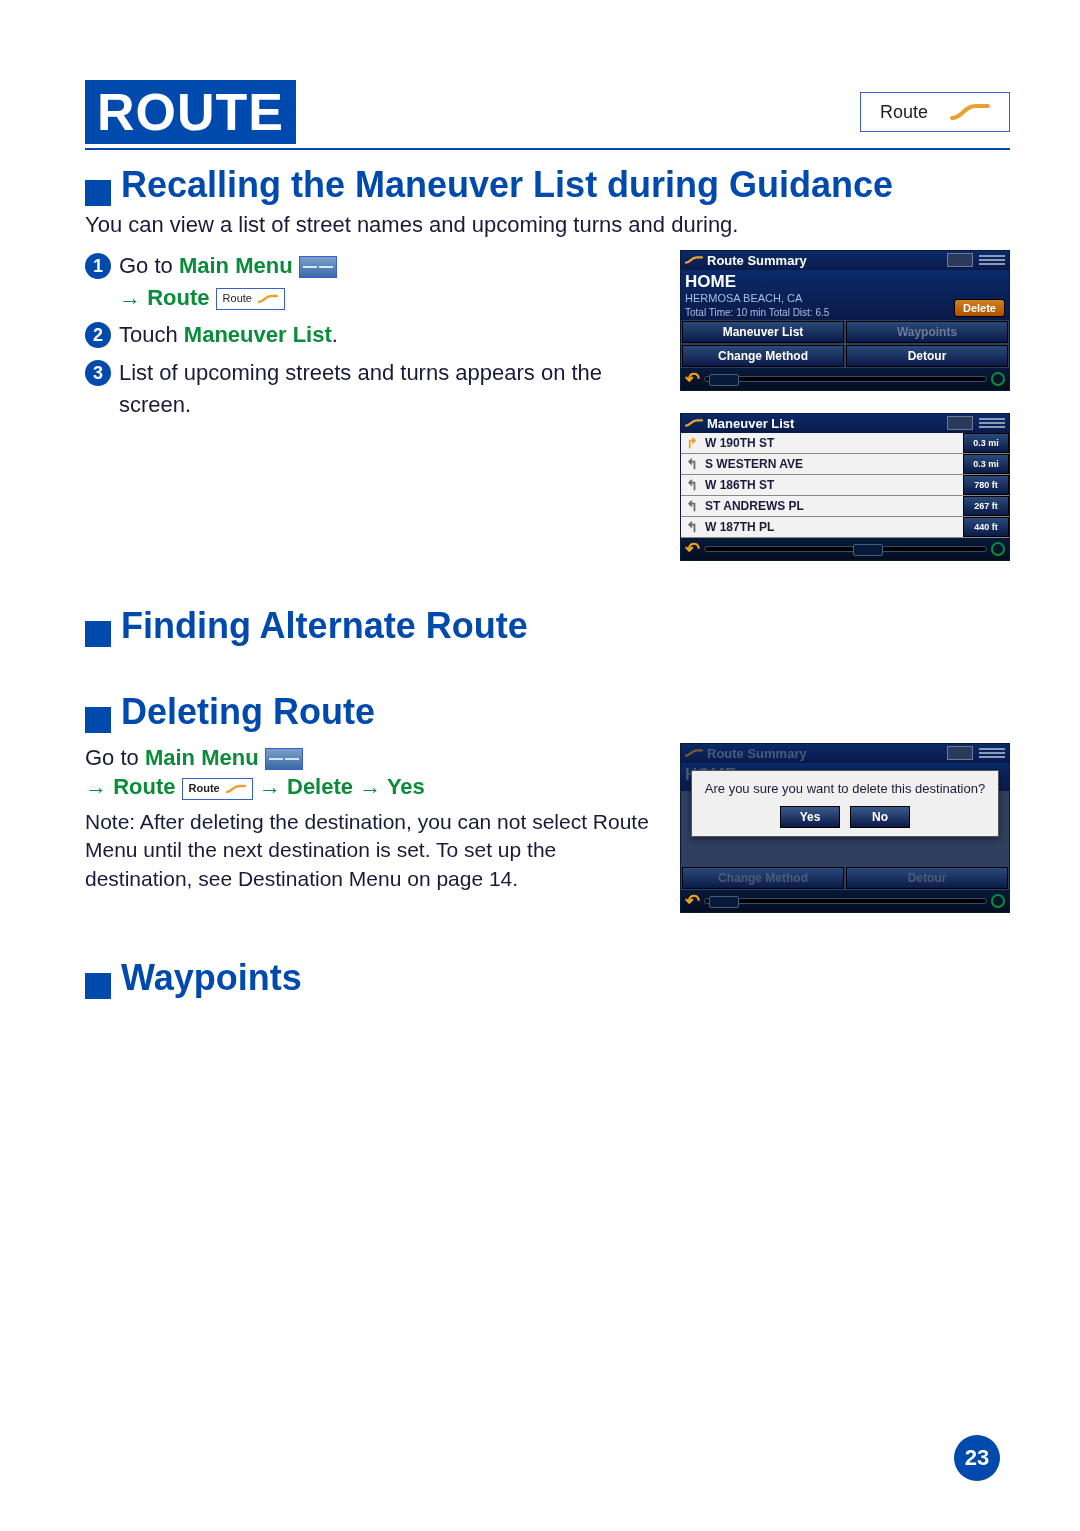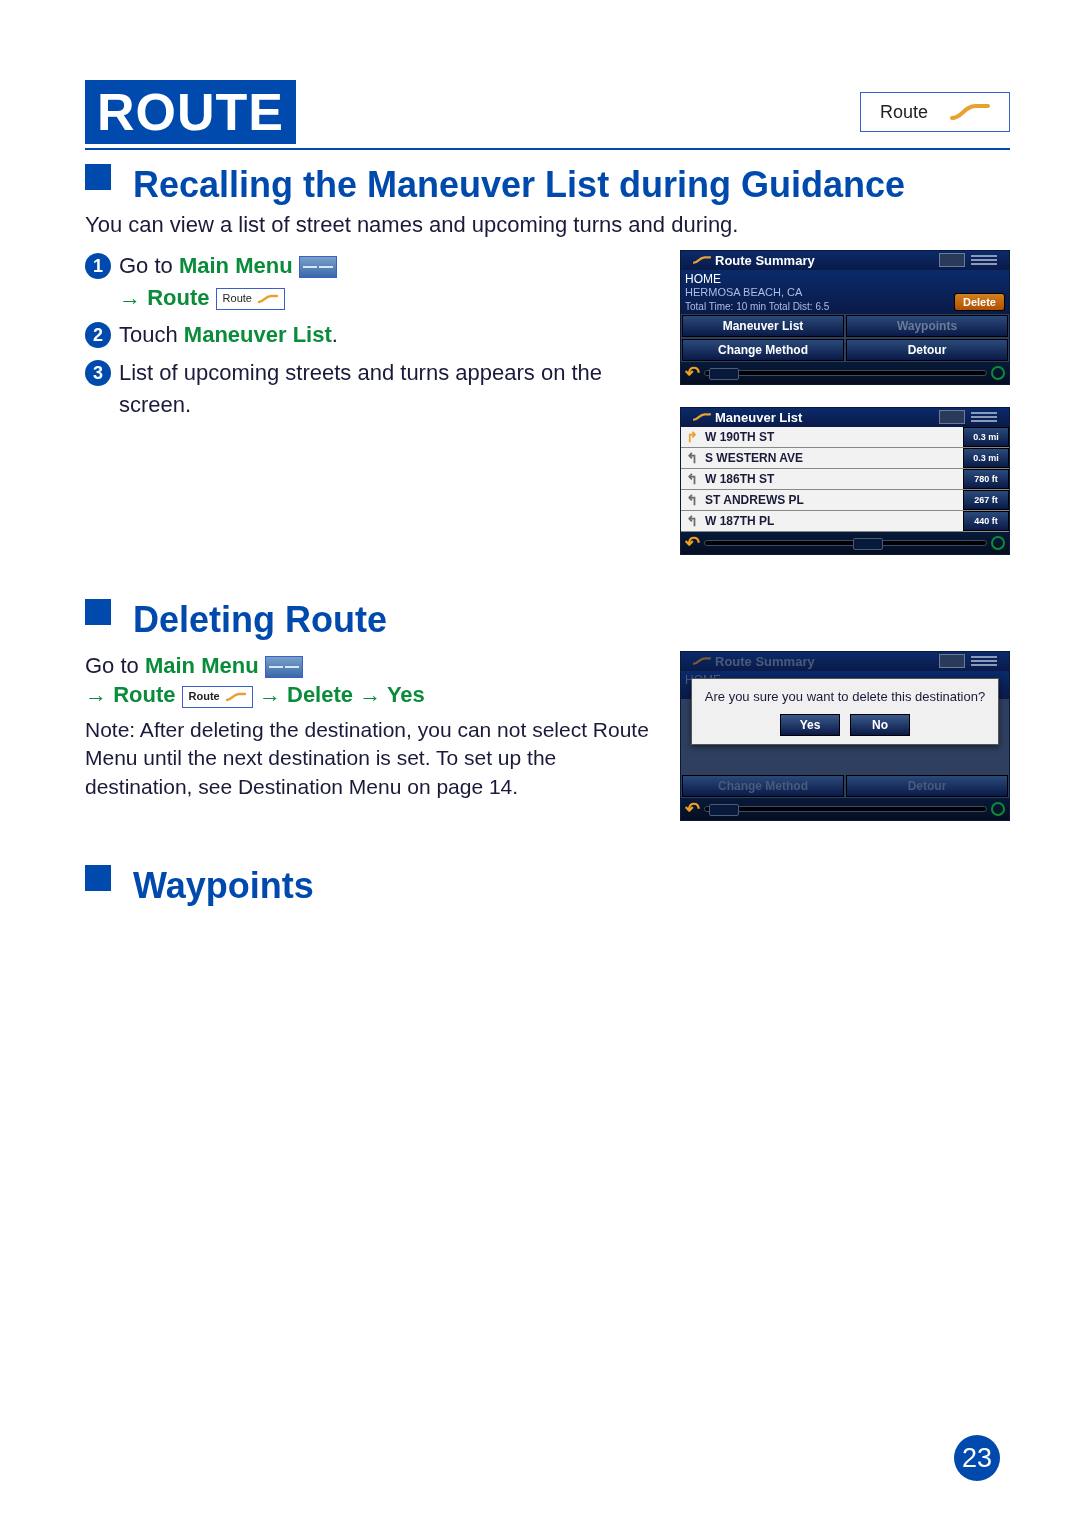--- a/index.html
+++ b/index.html
@@ -38,21 +38,21 @@
   .rule { height:2px; background:#004aad; margin-bottom:10px; }
 
   .section { margin-top:14px; }
   .section + .section { margin-top:44px; }
 
   .h2 {
     color:#004aad;
     font-family: Arial Narrow, Arial, sans-serif;
     font-weight:bold;
     font-size:36px;
-    display:flex; align-items:flex-start; gap:22px;
+    display:flex; align-items:flex-end; gap:10px;
     margin-bottom:4px;
   }
   .h2 .sq { width:26px; height:26px; background:#004aad; display:inline-block; }
 
   .body-text { font-size:22px; line-height:1.35; color:#1a1a3a; }
   .small-text { font-size:21px; line-height:1.35; color:#1a1a3a; }
 
   .cols {
     display:flex; gap:20px;
     align-items:flex-start;
@@ -89,29 +89,29 @@
 
   
   .device {
     width:330px; background:#2e3f5f; border:1px solid #0a1a3a;
     font-family: Arial, sans-serif; color:#fff;
   }
   .titlebar {
     background:linear-gradient(#0b2a6a,#0a1a48);
     font-size:13px; font-weight:bold; color:#fff;
     display:flex; align-items:center; justify-content:space-between;
-    padding:2px 12px;
+    padding:2px 4px;
   }
   .titlebar .swish-mini svg { display:block; }
   .titlebar .ticons { display:flex; gap:6px; align-items:center;}
   .titlebar .ticons .rect { width:26px; height:14px; border:1px solid #6b7a98; background:#2a3a5a;}
   .titlebar .ticons .lines { width:26px; height:14px; display:flex; flex-direction:column; gap:2px; justify-content:center;}
   .titlebar .ticons .lines span { height:2px; background:#8a9ab8;}
   .infoarea { background:linear-gradient(#0a2a6a,#0a1a48); padding:2px 4px; position:relative;}
-  .info1 { font-size:12px; font-weight:normal; }
+  .info1 { font-size:17px; font-weight:bold; }
   .info2 { font-size:11px; color:#aabde8; }
   .info3 { font-size:10px; color:#aabde8; margin-top:3px;}
   .deletebtn {
     background:linear-gradient(#d08020,#b05000);
     color:#fff; font-size:11px; font-weight:bold;
     border:1px solid #000; border-radius:3px;
     padding:2px 8px;
     position:absolute; right:4px; bottom:3px;
   }
   .btnrow { display:flex;}
@@ -166,21 +166,21 @@
     width:60px; padding:3px 0;
   }
   .device.rel { position:relative; height:170px;}
   .device.rel .infoarea { height:28px;}
   .device.rel .slider-row { position:absolute; bottom:0; left:0; right:0;}
   .device.rel .dim-row { position:absolute; bottom:22px; left:0; right:0;}
 
   .page-num {
     position:absolute; right:80px; bottom:50px;
     width:46px; height:46px; border-radius:50%;
-    background:#004aad; color:#fff; font-weight:normal; font-size:27px;
+    background:#004aad; color:#fff; font-weight:bold; font-size:22px;
     display:flex; align-items:center; justify-content:center;
   }
 </style>
 </head>
 <body>
 
 <div class="header-bar">
   <div class="header-route">ROUTE</div>
   <div class="route-tab">
     <span>Route</span>
@@ -348,20 +348,24 @@
               <div class="slider-thumb"></div>
             </div>
           <span class="vol-icon"></span>
         </div>
       </div>
     </div>
   </div>
 </div>
 
 <div class="section">
+  <div class="h2">
+    <span class="sq"></span>
+    <span>Finding Alternate Route</span>
+  </div>
 </div>
 
 <div class="section">
   <div class="h2">
     <span class="sq"></span>
     <span>Deleting Route</span>
   </div>
   <div class="cols">
     <div class="left">
       <div class="body-text">

